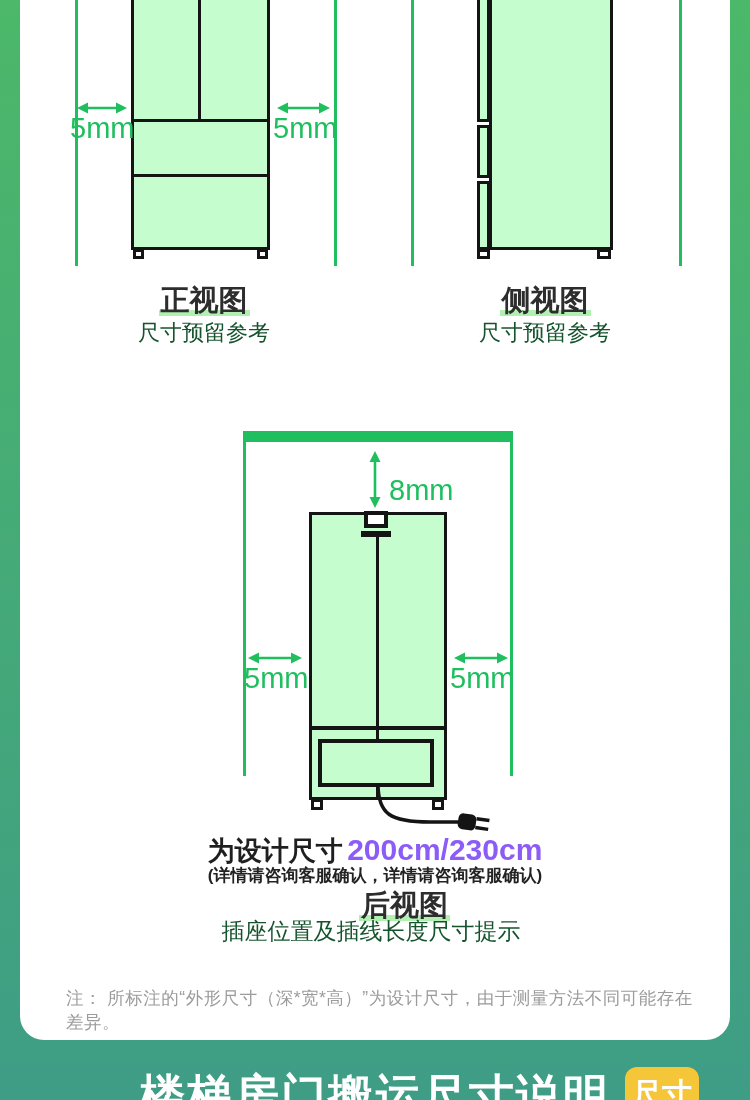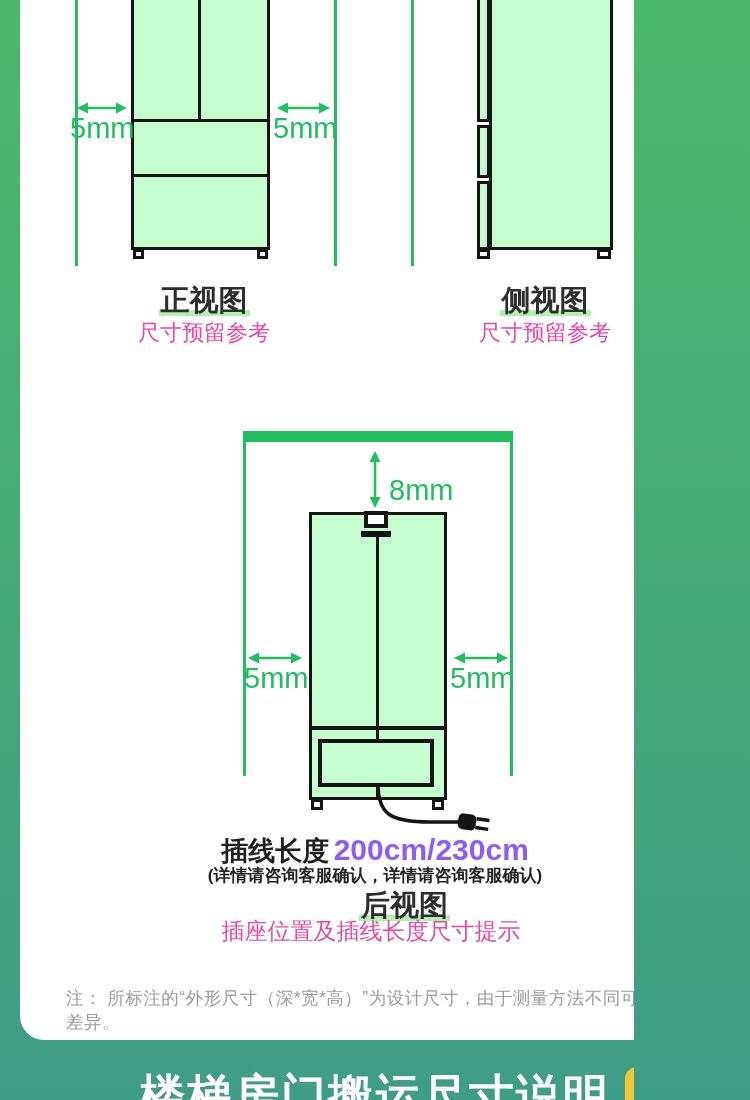--- a/index.html
+++ b/index.html
@@ -11,34 +11,34 @@
     --badge-yellow:#f5c637;
     --highlight-underline:#b2f0b2;
   }
   *{margin:0;padding:0;box-sizing:border-box;}
   html,body{width:750px;height:1100px;}
   body{
     font-family:"Liberation Sans","DejaVu Sans",sans-serif;
     background:linear-gradient(180deg,var(--gradient-top) 0%,var(--teal-background) 100%);
     position:relative;overflow:hidden;
   }
-  .page{position:absolute;inset:0;width:634px;height:1100px;overflow:hidden;}
+  .page{position:absolute;inset:0;width:750px;height:1100px;overflow:hidden;}
   .abs{position:absolute;}
   .card{left:20px;top:-20px;width:710px;height:1060px;background:#ffffff;border-radius:0 0 24px 24px;}
   .wall{width:3px;background:var(--accent-green);}
   .mint{background:var(--mint-fill);}
   .blk3{border:3px solid var(--outline-black);}
   .blk4{border:4px solid var(--outline-black);}
   .foot{background:#ffffff;border:3px solid var(--outline-black);}
   .bar{background:var(--outline-black);}
   .arr{color:var(--accent-green);display:block;}
   .dim-label{color:var(--accent-green);font-size:29px;font-weight:500;text-align:center;letter-spacing:0;}
   .cap-title{font-size:29px;font-weight:700;color:#2d2d2d;text-align:center;}
   .cap-title .hl{background:linear-gradient(to top,var(--highlight-underline) 18%,transparent 18%);padding:0 2px;margin-top:20px;}
-  .cap-sub{font-size:22px;font-weight:500;color:#ec4899;text-align:center;}
+  .cap-sub{font-size:22px;font-weight:500;color:#14532d;text-align:center;}
   .cord-line{text-align:center;font-weight:700;}
   .cord-line .lbl{font-size:27px;color:#1f1f1f;}
   .cord-line .val{font-size:30px;color:#8b5cf6;}
   .cord-note{text-align:center;font-size:17px;font-weight:600;color:#222222;}
   .gray-note{font-size:17.5px;color:#9b9b9b;letter-spacing:0.5px;}
   .footer-title{width:750px;text-align:center;font-size:45px;font-weight:700;color:#ffffff;letter-spacing:2px;}
   .badge{background:var(--badge-yellow);border-radius:12px;text-align:center;font-size:30px;font-weight:700;color:#ffffff;padding-top:7px;}
 </style>
 </head>
 <body>
@@ -131,21 +131,21 @@
     <div class="abs dim-label" style="left:244px;top:662px;width:62px;">5mm</div>
 
     <svg class="abs arr" style="left:454px;top:650px;" width="54" height="16" viewBox="0 0 54 16">
       <line x1="8" y1="8" x2="46" y2="8" stroke="currentColor" stroke-width="2.6"></line>
       <polygon points="0,8 11,2.5 11,13.5" fill="currentColor"></polygon>
       <polygon points="54,8 43,2.5 43,13.5" fill="currentColor"></polygon>
     </svg>
     <div class="abs dim-label" style="left:450px;top:662px;width:62px;">5mm</div>
 
     <div class="abs cord-line" style="left:0;top:833px;width:750px;">
-      <span class="lbl">插线长度</span>
+      <span class="lbl">为设计尺寸</span>
       <span class="val">200cm/230cm</span>
     </div>
     <div class="abs cord-note" style="left:0;top:864px;width:750px;">(详情请咨询客服确认，详情请咨询客服确认)</div>
 
     <div class="abs cap-title" style="left:300px;top:886px;width:150px;text-align:right;"><span class="hl">后视图</span></div>
     <div class="abs cap-sub" style="left:196px;top:916px;width:350px;font-size:23px;">插座位置及插线长度尺寸提示</div>
   </div>
 
   <div class="abs gray-note" style="left:66px;top:986px;width:640px;">注： 所标注的“外形尺寸（深*宽*高）”为设计尺寸，由于测量方法不同可能存在差异。</div>
 

